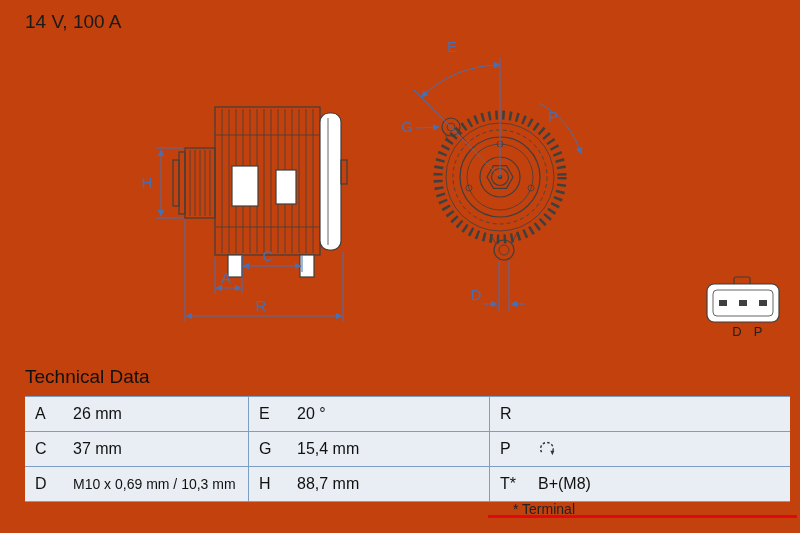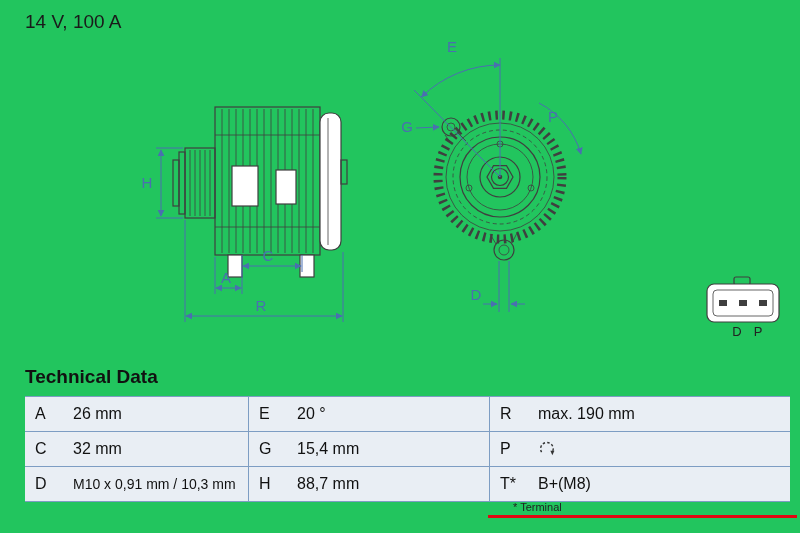--- a/index.html
+++ b/index.html
@@ -1,37 +1,37 @@
 <!DOCTYPE html>
 <html><head>
 <meta charset="utf-8">
 <style>
   html,body{margin:0;padding:0;background:#fff;}
-  .page{position:relative;width:800px;height:533px;background:#22c55e;overflow:hidden;
+  .page{position:relative;width:800px;height:533px;background:#c2410c;overflow:hidden;
         font-family:"Liberation Sans",sans-serif;}
   .spec{position:absolute;left:25px;top:11px;font-size:19px;color:#1a1a1a;}
   svg.draw{position:absolute;left:0;top:0;}
   .part{fill:none;stroke:#3f3f3f;stroke-width:1.2;}
   .partfill{fill:#fff;stroke:#3f3f3f;stroke-width:1.2;}
   .thin{stroke-width:0.8;}
   .dim{fill:none;stroke:#4a6fb0;stroke-width:1;}
   .dlabel{fill:#4a6fb0;font-size:15px;}
   .clabel{fill:#222;font-size:13px;}
-  .title{position:absolute;left:25px;top:366px;font-size:19px;font-weight:bold;color:#111;}
+  .title{position:absolute;left:25px;top:366px;font-size:19px;font-weight:normal;color:#111;}
   .tbl{position:absolute;left:25px;top:396px;width:765px;border-top:1px solid #7d9dc3;}
   .trow{display:flex;height:34px;background:#e9eef4;border-bottom:1px solid #7d9dc3;
         align-items:center;font-size:16px;color:#111;}
   .grp{display:flex;align-items:center;height:100%;}
   .g1{width:223px;}
   .g2{width:240px;border-left:1px solid #7d9dc3;}
   .g3{flex:1;border-left:1px solid #7d9dc3;}
   .key{width:38px;padding-left:10px;flex:none;}
   .val{white-space:nowrap;}
   .val.cond{font-size:14px;}
-  .foot{position:absolute;left:513px;top:501px;font-size:11px;color:#222;}
+  .foot{position:absolute;left:513px;top:501px;font-size:14px;color:#222;}
   .redline{position:absolute;left:488px;top:515px;width:309px;height:3px;background:#e30613;}
 </style>
 </head>
 <body>
 
 <div class="page">
 
   <div class="spec">14 V, 100 A</div>
 
   <svg class="draw" width="800" height="360" viewBox="0 0 800 360">
@@ -179,44 +179,43 @@
       <div class="grp g1">
         <span class="key">A</span>
         <span class="val">26 mm</span>
       </div>
       <div class="grp g2">
         <span class="key">E</span>
         <span class="val">20 °</span>
       </div>
       <div class="grp g3">
         <span class="key">R</span>
-        <span class="val">max. 190 mm</span>
       </div>
     </div>
     <div class="trow">
       <div class="grp g1">
         <span class="key">C</span>
-        <span class="val">32 mm</span>
+        <span class="val">37 mm</span>
       </div>
       <div class="grp g2">
         <span class="key">G</span>
         <span class="val">15,4 mm</span>
       </div>
       <div class="grp g3">
         <span class="key">P</span>
         <svg width="18" height="18" viewBox="0 0 18 18">
           <path d="M3.6 12.2 A6.3 6.3 0 1 1 14.2 12.2" fill="none" stroke="#333" stroke-width="1.4" stroke-dasharray="2.4 2.1"></path>
           <polygon points="12.4,10.8 16.4,10.8 14.4,15.2" fill="#333"></polygon>
         </svg>
       </div>
     </div>
     <div class="trow">
       <div class="grp g1">
         <span class="key">D</span>
-        <span class="val cond">M10 x 0,91 mm / 10,3 mm</span>
+        <span class="val cond">M10 x 0,69 mm / 10,3 mm</span>
       </div>
       <div class="grp g2">
         <span class="key">H</span>
         <span class="val">88,7 mm</span>
       </div>
       <div class="grp g3">
         <span class="key">T*</span>
         <span class="val">B+(M8)</span>
       </div>
     </div>

